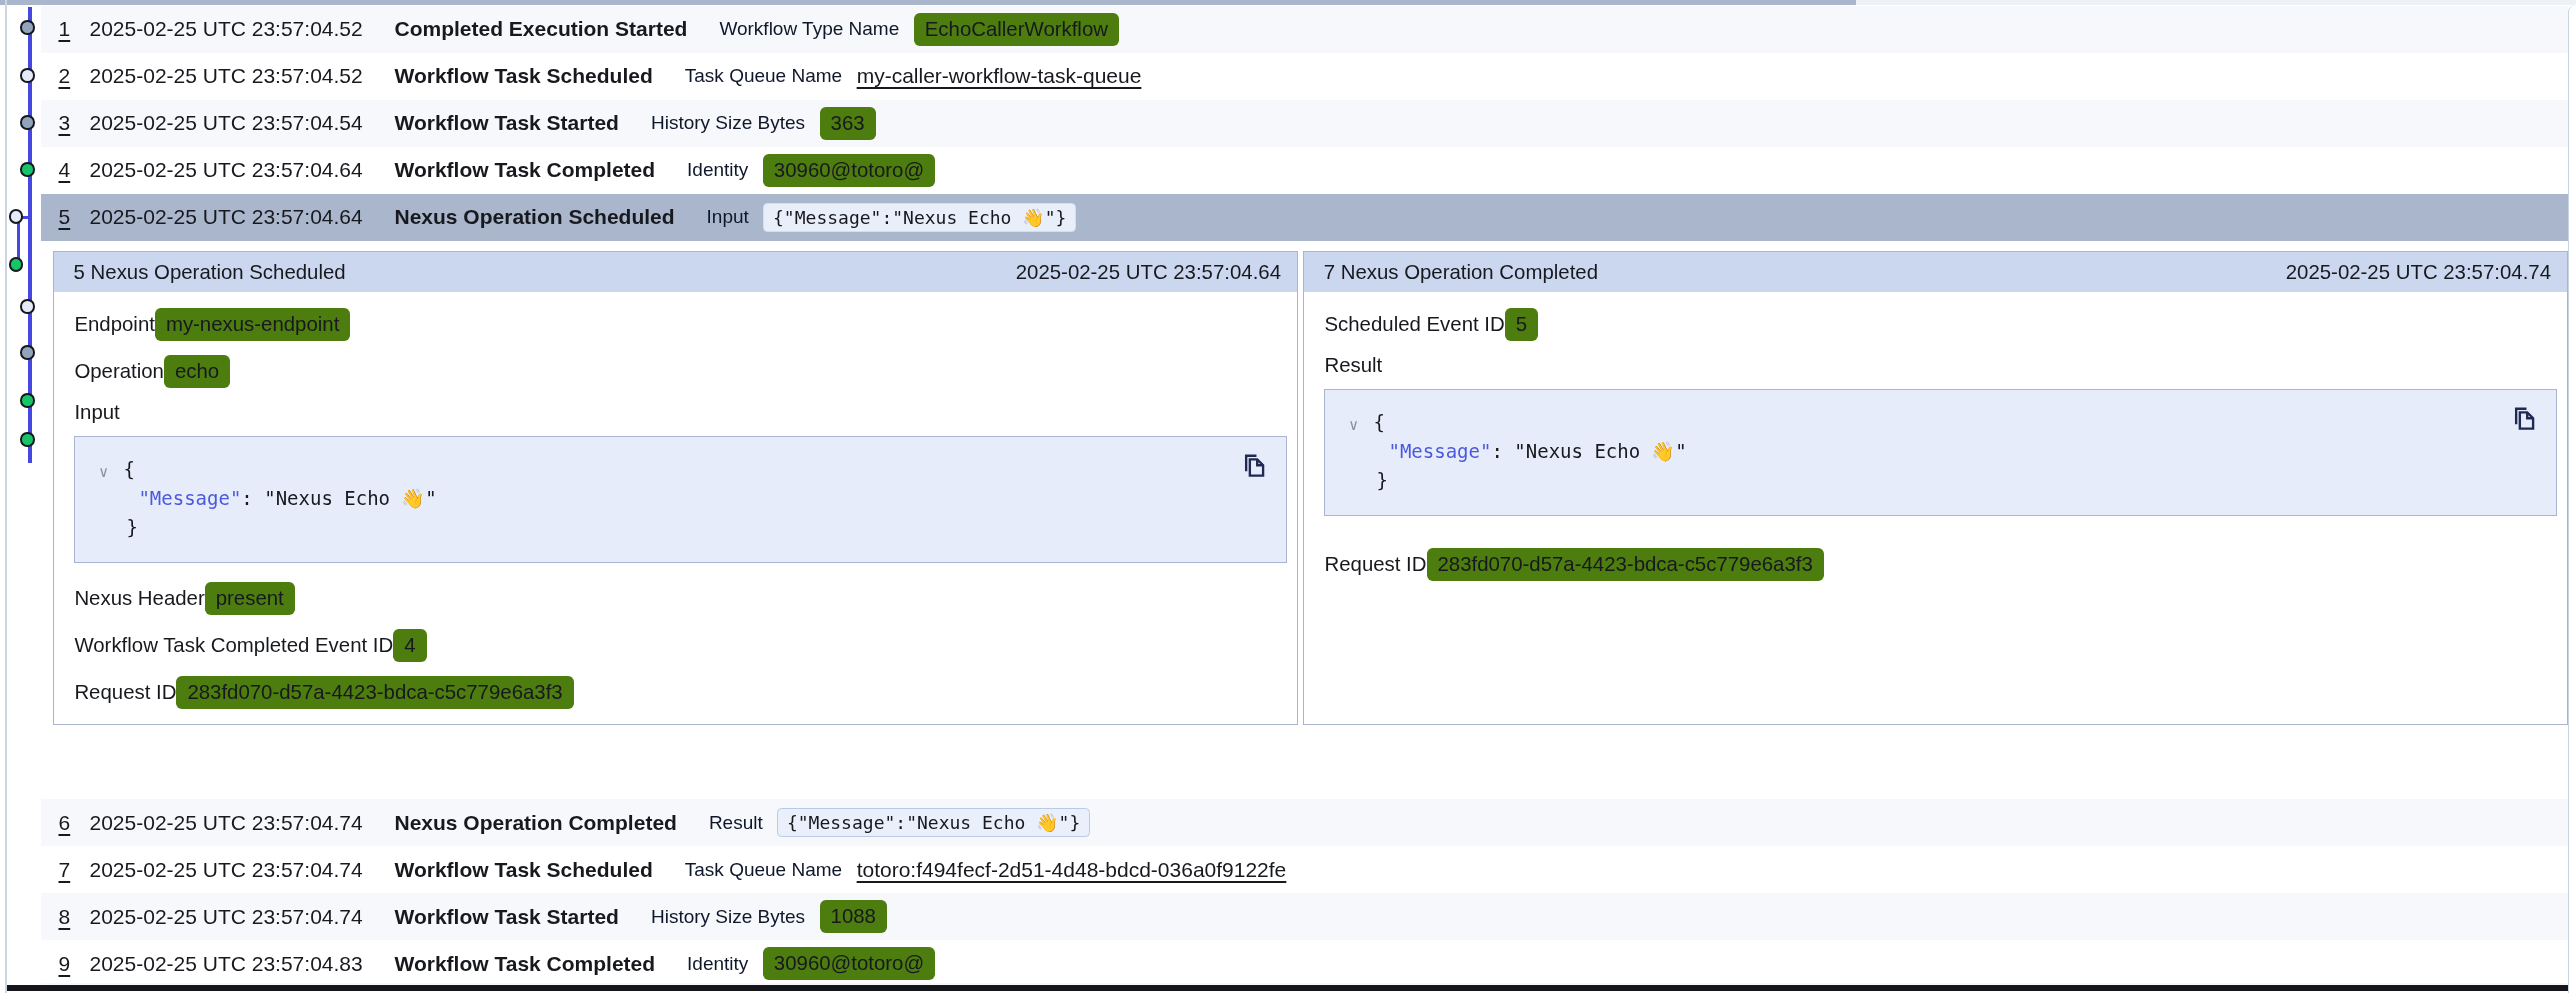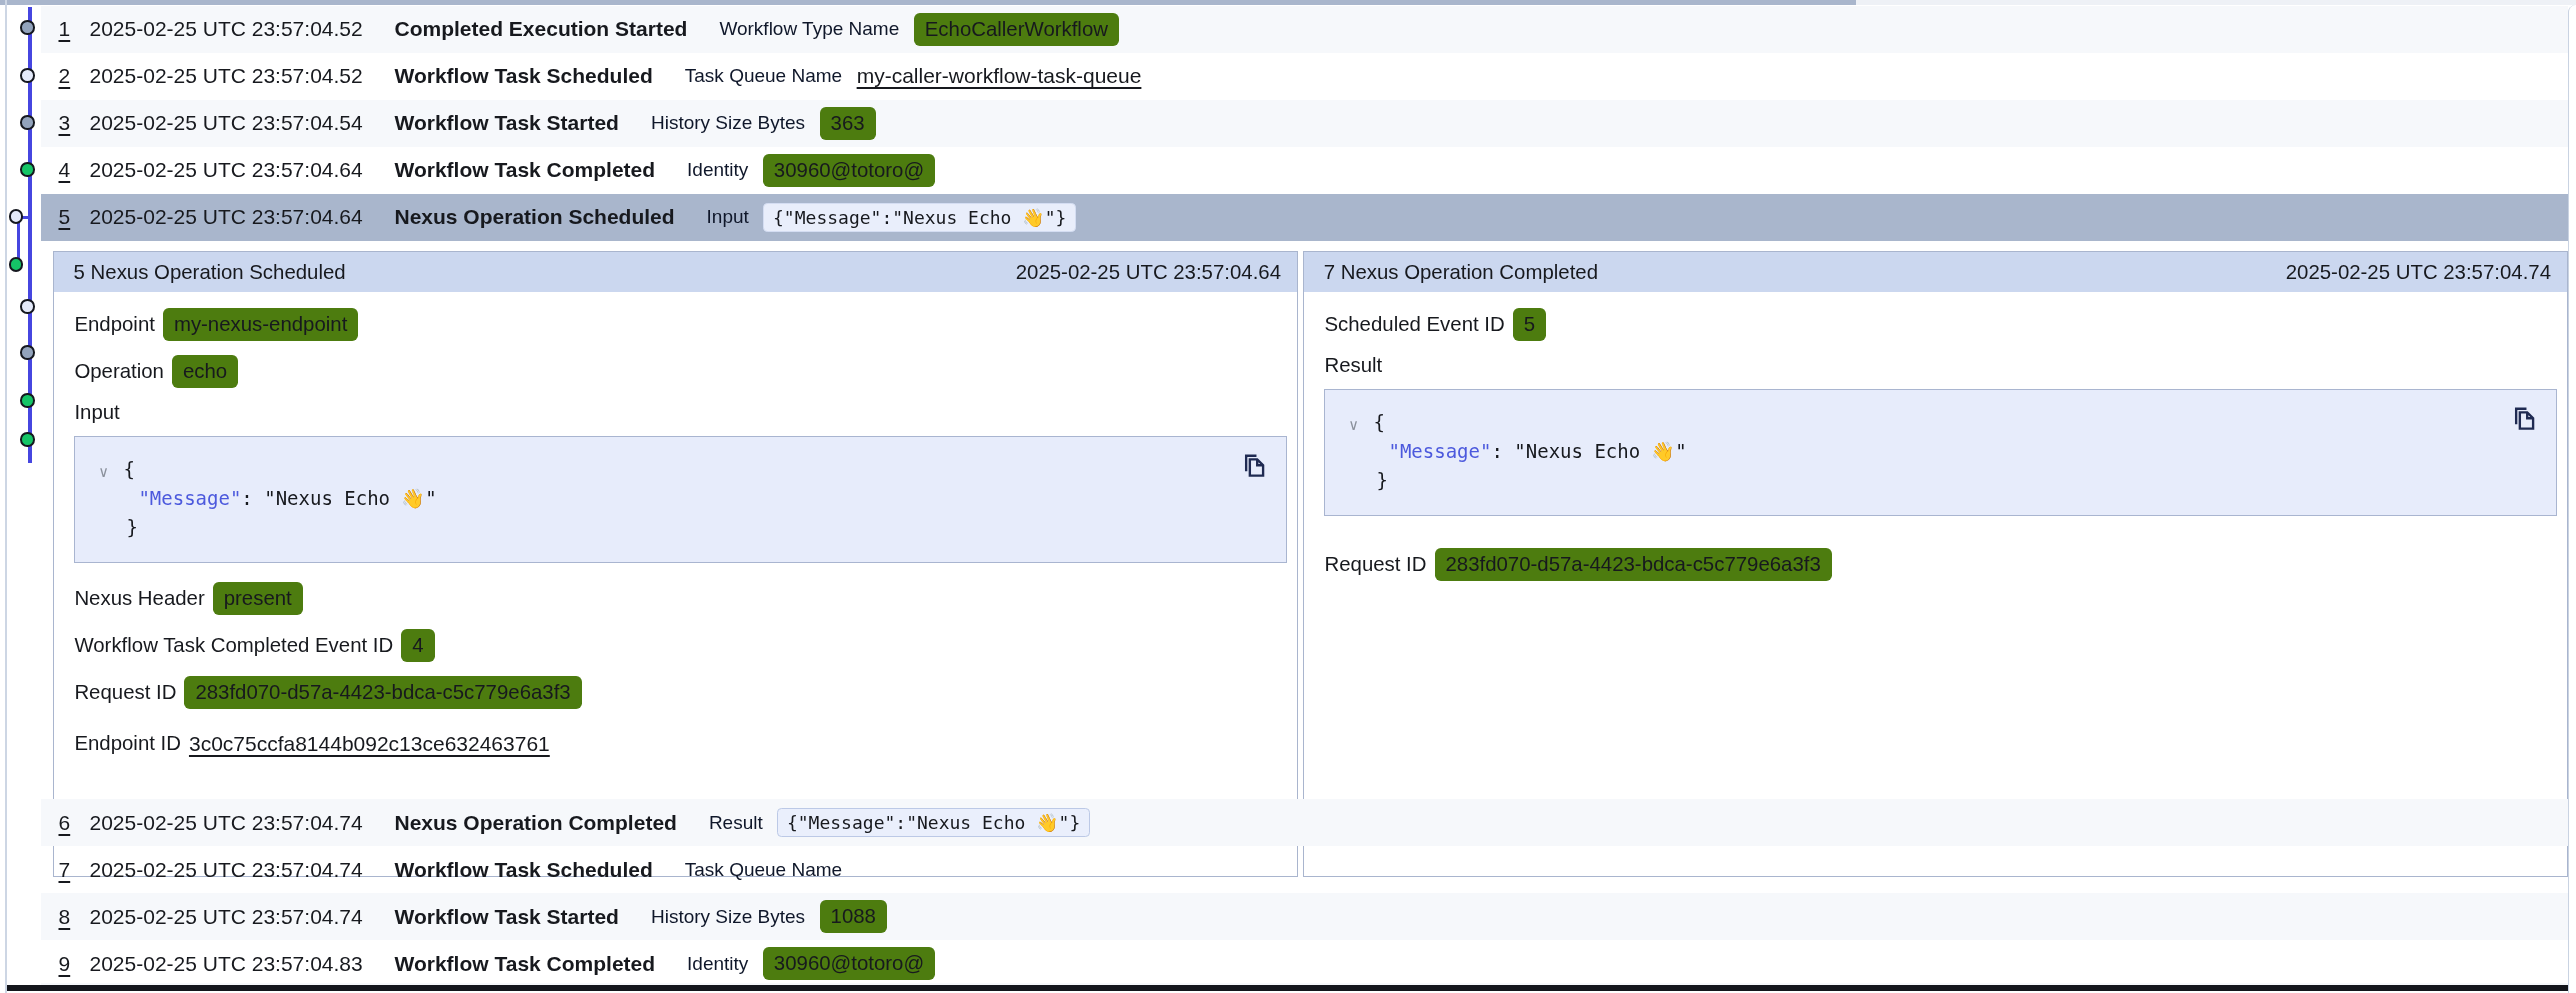--- a/index.html
+++ b/index.html
@@ -39,27 +39,27 @@
   .col-ts { width:305px; font-size:21px; }
   .row-title { font-weight:700; font-size:21px; margin-right:32px; }
   .row-label { font-size:19px; color:#0f172a; margin-right:14.5px; }
   .badge { background:#4d7c0f; border-radius:5.8px; padding:5.1px 11px; font-size:20.4px; }
   .chip { background:#eaeffc; border:1.5px solid #bcc9e6; border-radius:4.4px; padding:2.9px 8.7px;
     font-family:"DejaVu Sans Mono", monospace; font-size:18px; }
   .erow.selected .chip { background:#e9eefb; border-color:#d4ddf2; }
   .link-val { font-size:21px; }
 
   
-  .panels { position:absolute; left:53px; top:251px; width:2515px; height:626px;
+  .panels { position:absolute; left:53px; top:251px; width:2515px; height:474px;
     display:grid; grid-template-columns:1245px 1fr; grid-gap:5.1px; }
   .panel { border:1.5px solid #a9b5ce; background:#ffffff; display:flex; flex-direction:column; overflow:hidden; }
   .panel-header { height:40px; flex:0 0 40px; background:#cbd7ef; display:flex; align-items:center;
     justify-content:space-between; padding:0 16px 0 19.6px; font-size:20.4px; }
   .panel-body { flex:1; padding:8.7px 10.2px 13px 20.4px; display:flex; flex-direction:column; }
-  .f-row { display:flex; align-items:center; min-height:47px; gap:8px; font-size:20.4px; }
+  .f-row { display:flex; align-items:center; min-height:47px; gap:0; font-size:20.4px; }
   .f-label { font-size:20.4px; }
   .label-row { display:flex; align-items:center; min-height:36px; font-size:20.4px; }
 
   .code { position:relative; background:#e7ecfb; border:1.5px solid #a9b5d0; margin:5.8px 0 11.6px 0;
     padding:17.5px 22px 20.4px 22px; font-family:"DejaVu Sans Mono", monospace; font-size:19px; line-height:29px;
     flex:0 0 auto; }
   .code .ln1 { position:relative; padding-left:26px; }
   .code .ln2 { padding-left:41px; }
   .code .ln3 { padding-left:29px; }
   .chev { position:absolute; left:1.5px; top:2.9px; font-size:15.3px; color:#8b919c; }
@@ -231,20 +231,21 @@
       <span class="row-title">Nexus Operation Completed</span>
       <span class="row-label">Result</span>
       <span class="chip">{"Message":"Nexus Echo 👋"}</span>
     </div>
 
     <div class="erow">
       <span class="col-num"><a>7</a></span>
       <span class="col-ts">2025-02-25 UTC 23:57:04.74</span>
       <span class="row-title">Workflow Task Scheduled</span>
       <span class="row-label">Task Queue Name</span>
+      <span class="link-val u-link">totoro:f494fecf-2d51-4d48-bdcd-036a0f9122fe</span>
     </div>
 
     <div class="erow alt">
       <span class="col-num"><a>8</a></span>
       <span class="col-ts">2025-02-25 UTC 23:57:04.74</span>
       <span class="row-title">Workflow Task Started</span>
       <span class="row-label">History Size Bytes</span>
       <span class="badge">1088</span>
     </div>
 

